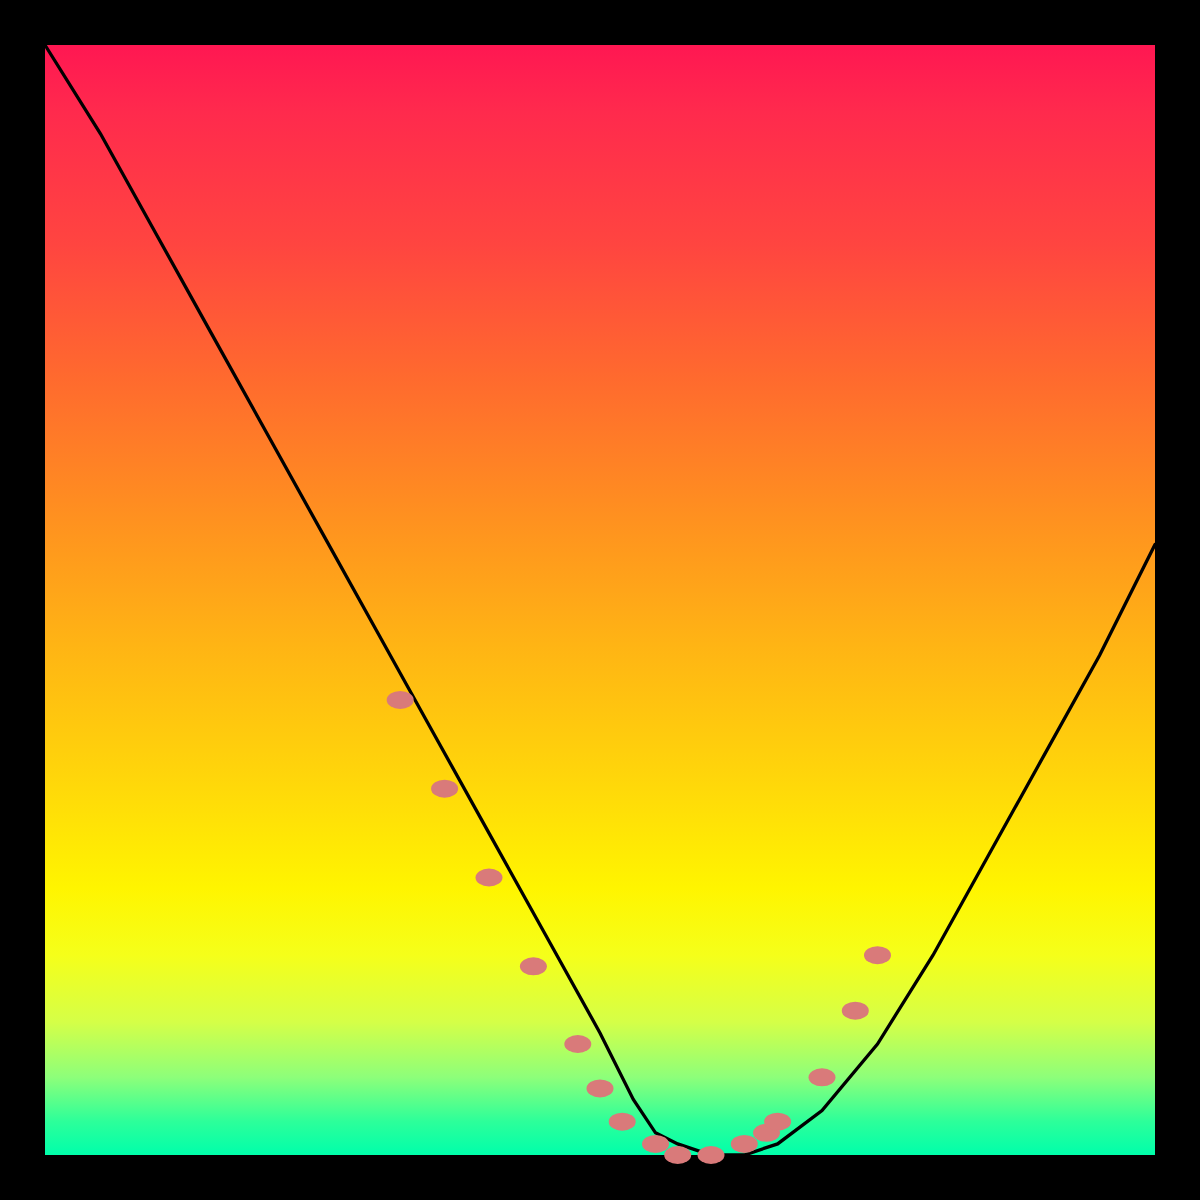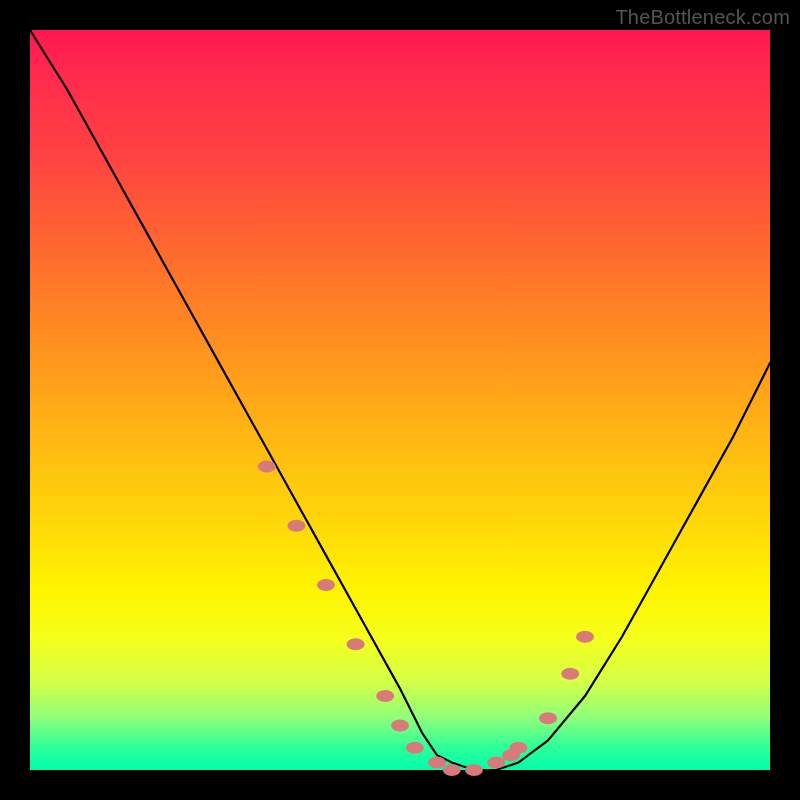--- a/index.html
+++ b/index.html
@@ -57,21 +57,20 @@
     width: 740px;
     height: 740px;
     overflow: visible;
   }
 </style>
 </head>
 <body>
 
 <div class="frame">
 
-  <div class="watermark">TheBottleneck.com</div>
 
   <div class="plot-area">
     <svg class="curve" viewBox="0 0 740 740">
       <path fill="none" stroke="#000000" stroke-width="2.2" stroke-linecap="round" d="M0.0 0.0 L37.0 59.2 L74.0 125.8 L111.0 192.4 L148.0 259.0 L185.0 325.6 L222.0 392.2 L259.0 458.8 L296.0 525.4 L333.0 592.0 L370.0 658.6 L392.2 703.0 L407.0 725.2 L421.8 732.6 L444.0 740.0 L466.2 740.0 L488.4 732.6 L518.0 710.4 L555.0 666.0 L592.0 606.8 L629.0 540.2 L666.0 473.6 L703.0 407.0 L740.0 333.0"></path>
       <g>
           <ellipse cx="236.8" cy="436.6" rx="9" ry="6" fill="#d97a7a"></ellipse>
           <ellipse cx="266.4" cy="495.8" rx="9" ry="6" fill="#d97a7a"></ellipse>
           <ellipse cx="296.0" cy="555.0" rx="9" ry="6" fill="#d97a7a"></ellipse>
           <ellipse cx="325.6" cy="614.2" rx="9" ry="6" fill="#d97a7a"></ellipse>
           <ellipse cx="355.2" cy="666.0" rx="9" ry="6" fill="#d97a7a"></ellipse>

